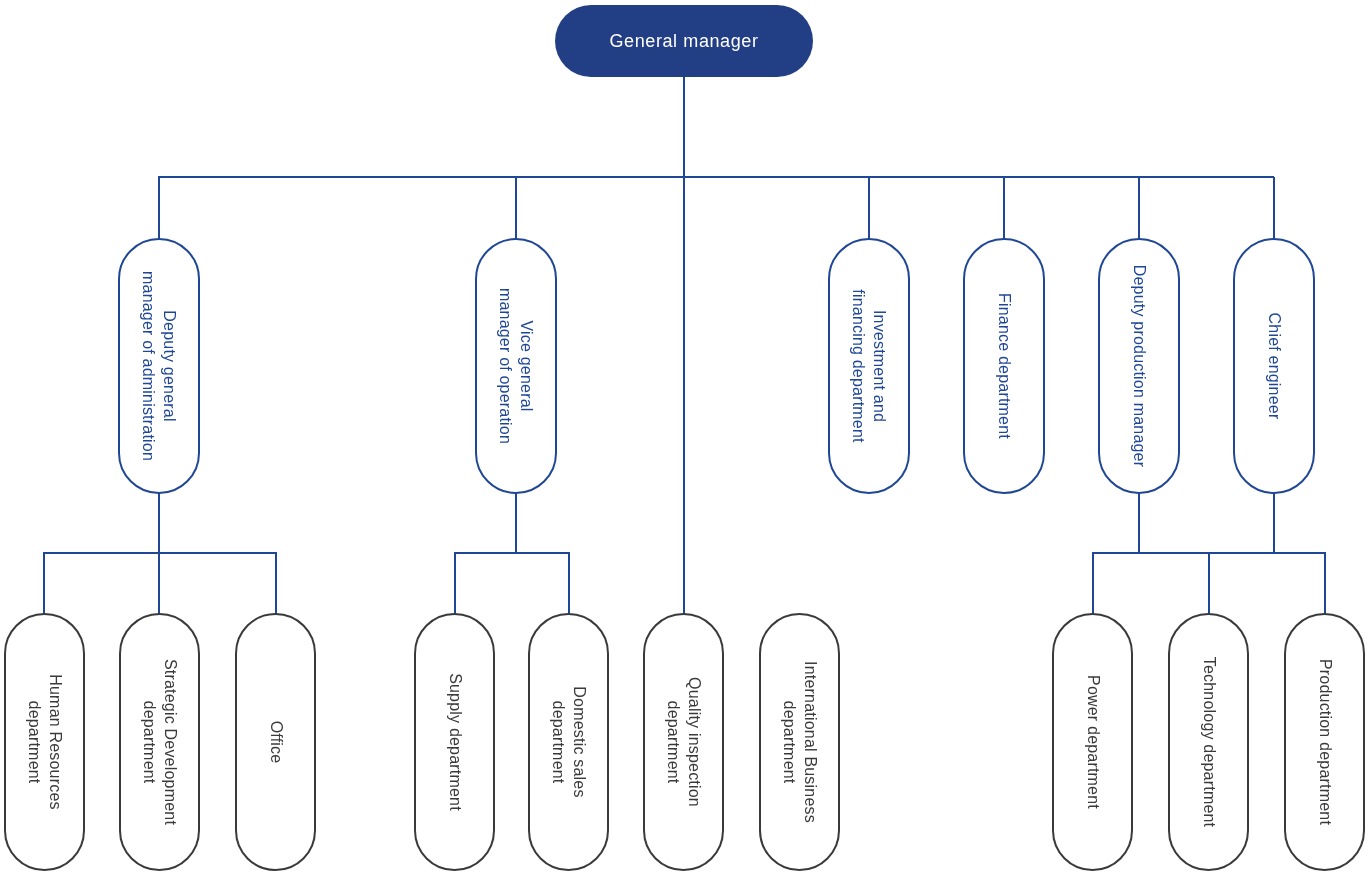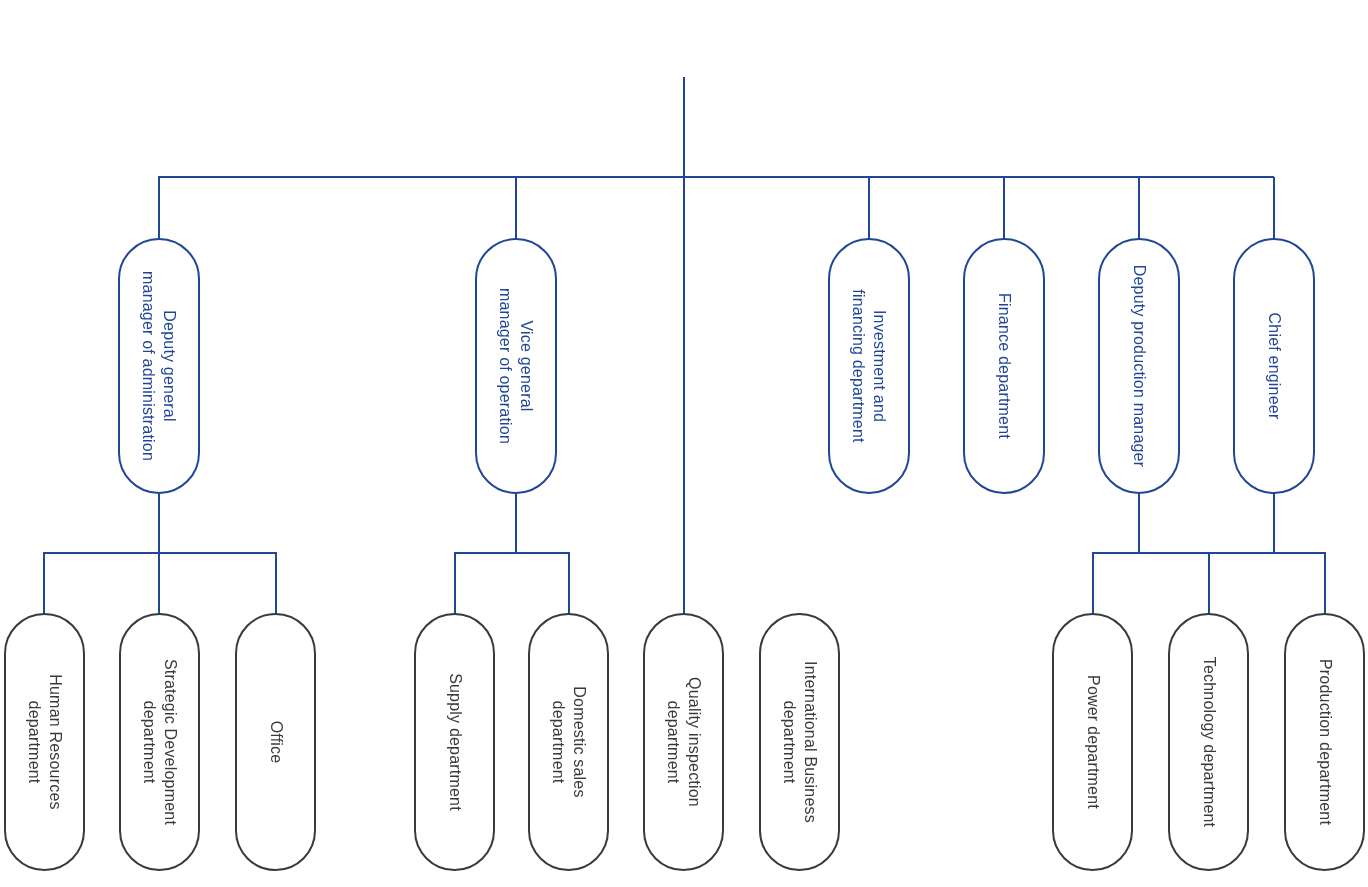--- a/index.html
+++ b/index.html
@@ -65,20 +65,23 @@
     <line x1="569" y1="552" x2="569" y2="614"></line>
 
     <line x1="1139" y1="493" x2="1139" y2="554"></line>
     <line x1="1274" y1="493" x2="1274" y2="554"></line>
     <line x1="1093" y1="553" x2="1325" y2="553"></line>
     <line x1="1093" y1="552" x2="1093" y2="614"></line>
     <line x1="1209" y1="552" x2="1209" y2="614"></line>
     <line x1="1325" y1="552" x2="1325" y2="614"></line>
   </svg>
 
+  <div class="root-box">
+    <span>General manager</span>
+  </div>
 
   <div class="pill lvl2" style="left:118px;top:238px">
     <span class="v-label">Deputy general
 manager of administration</span>
   </div>
   <div class="pill lvl2" style="left:475px;top:238px">
     <span class="v-label">Vice general
 manager of operation</span>
   </div>
   <div class="pill lvl2" style="left:828px;top:238px">

